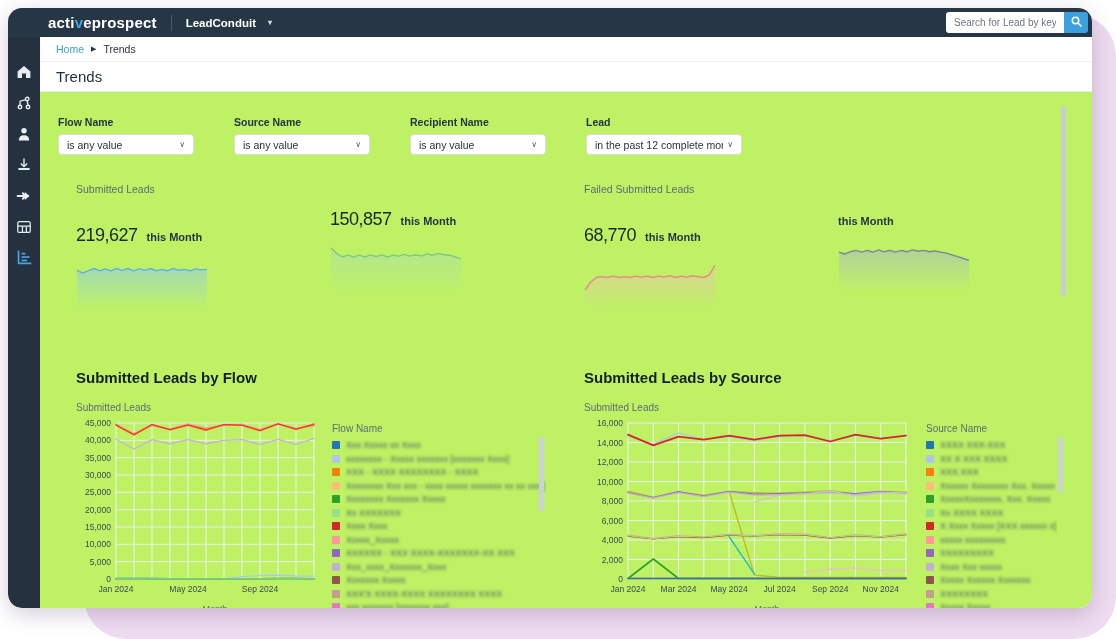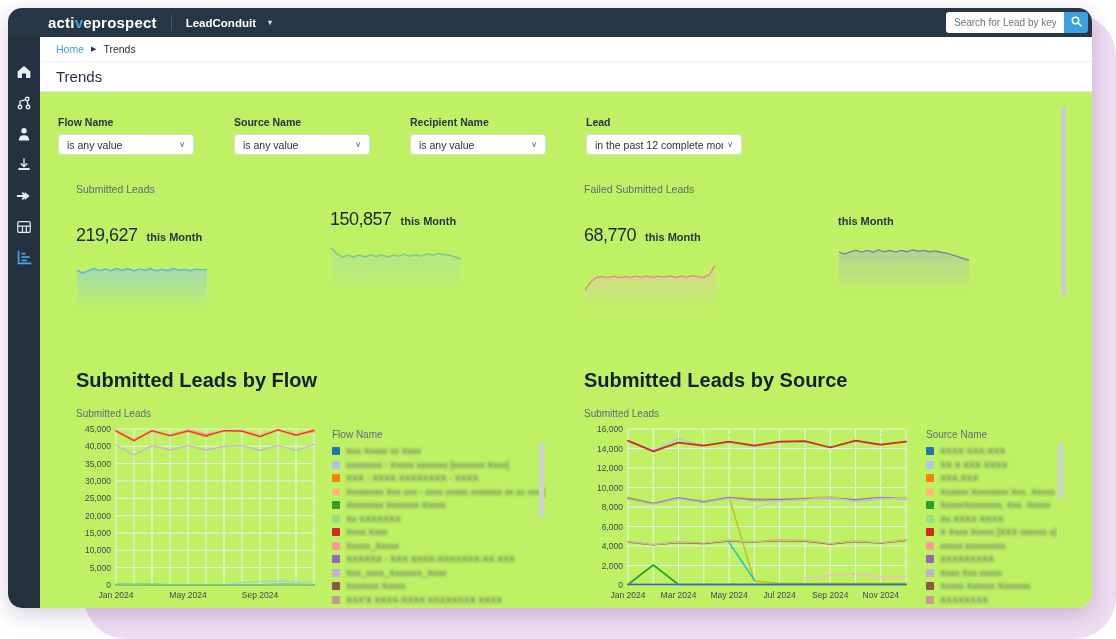--- a/index.html
+++ b/index.html
@@ -61,21 +61,21 @@
   .kpi-label { font-size:10.5px; color:#5f6b76; margin-bottom:4px; }
   .kpi-value-row { display:flex; align-items:baseline; gap:9px; }
   .kpi-value { font-size:18px; font-weight:500; color:#1b2733; letter-spacing:-.5px; }
   .kpi-suffix { font-size:11px; font-weight:700; color:#273444;margin-top:32px; }
   .kpi-spark { margin-top:14px; }
 
   
   .charts { display:flex; padding:50px 0 0 36px; }
   .chart-col { display:flex; flex-direction:column; }
   .chart-col.flow { width:508px; }
-  .chart-title { font-size:20px; font-weight:700; color:#15202b; margin-bottom:16px; }
+  .chart-title { font-size:15px; font-weight:700; color:#15202b; margin-bottom:16px; }
   .chart-ylabel { font-size:10px; color:#5f6b76; margin-bottom:2px; }
   .chart-body { display:flex; }
   .legend { margin-left:12px; margin-top:8px; position:relative; }
   .legend-title { font-size:10px; color:#5f6b76; margin-bottom:6px; }
   .legend-list { display:flex; flex-direction:column; gap:3.5px; max-height:176px; overflow:hidden; }
   .legend-item { display:flex; align-items:center; gap:6px; cursor:pointer; }
   .swatch { width:8px; height:8px; flex-shrink:0; border-radius:1px; }
   .legend-label { font-size:9px; color:#4a5866; filter:blur(1.6px); white-space:nowrap; overflow:hidden; max-width:200px; }
   .legend-scrollbar { position:absolute; top:14px; width:5px; border-radius:3px; background:#cdd2d8; }
   .legend.flow-legend .legend-scrollbar { right:2px; height:74px; }

